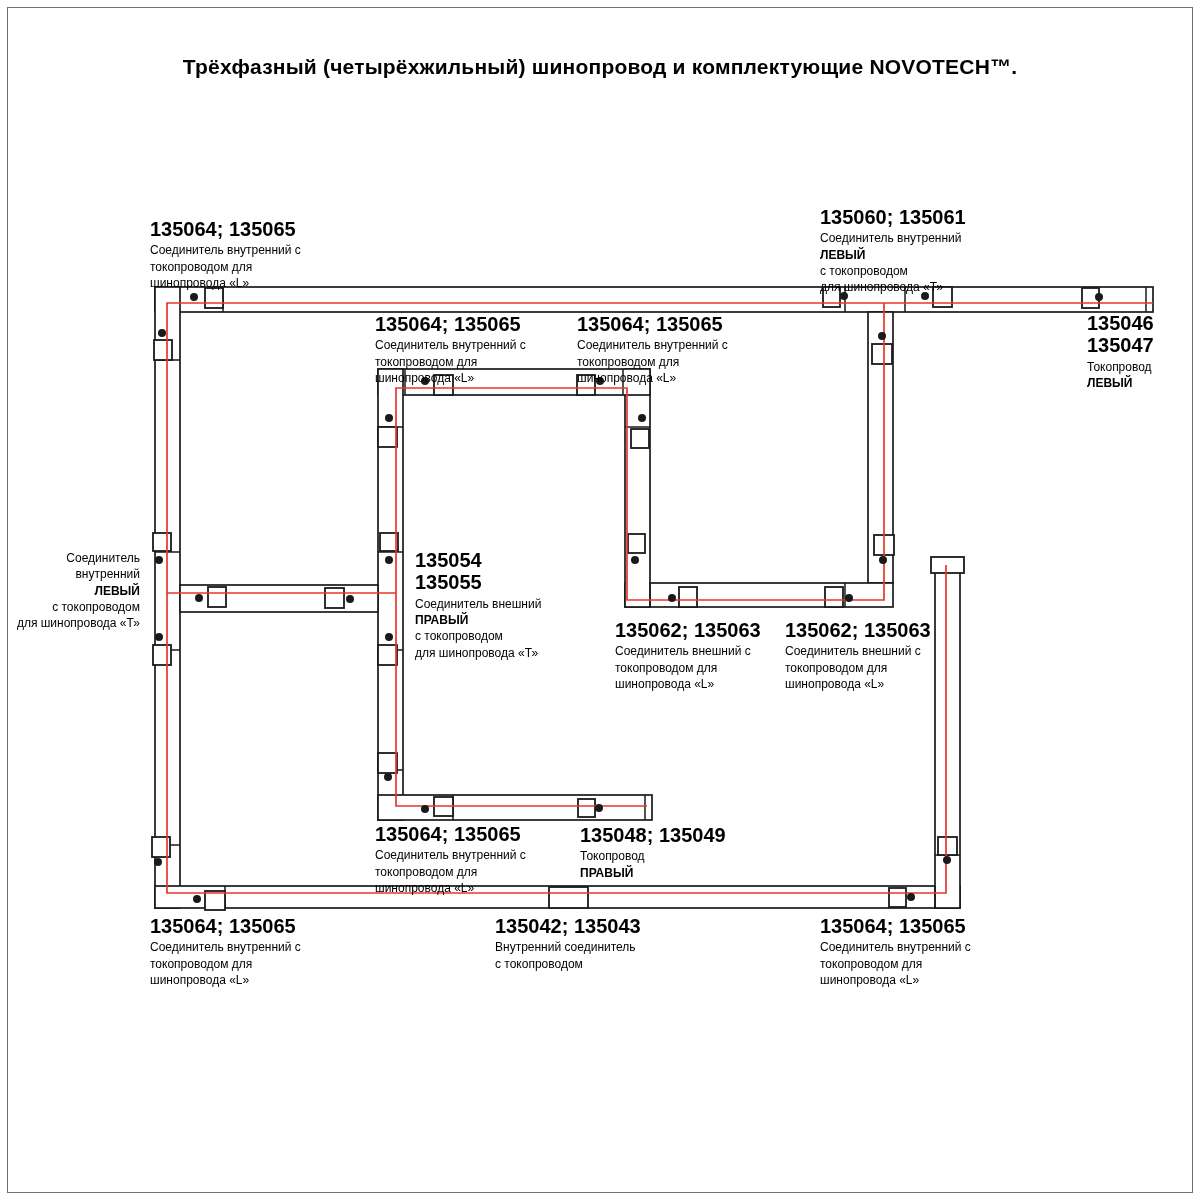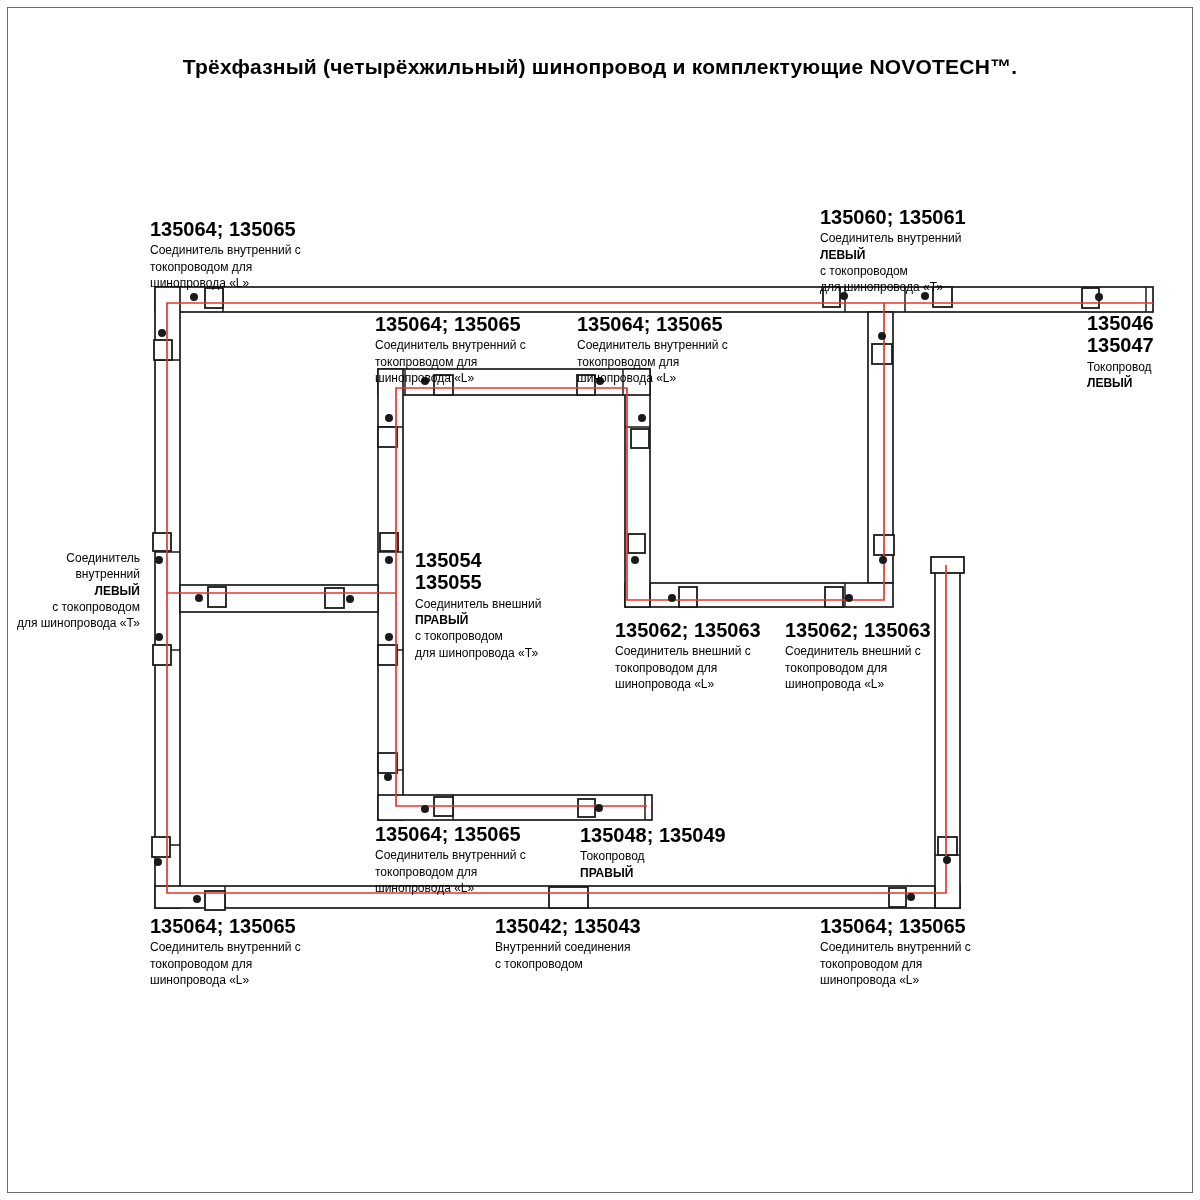--- a/index.html
+++ b/index.html
@@ -210,21 +210,21 @@
 
   <div class="label" style="left:150px;top:915px">
     <div class="num">135064; 135065</div>
     <div class="d">Соединитель внутренний с</div>
     <div class="d">токопроводом для</div>
     <div class="d">шинопровода «L»</div>
   </div>
 
   <div class="label" style="left:495px;top:915px">
     <div class="num">135042; 135043</div>
-    <div class="d">Внутренний соединения</div>
+    <div class="d">Внутренний соединитель</div>
     <div class="d">с токопроводом</div>
   </div>
 
   <div class="label" style="left:820px;top:915px">
     <div class="num">135064; 135065</div>
     <div class="d">Соединитель внутренний с</div>
     <div class="d">токопроводом для</div>
     <div class="d">шинопровода «L»</div>
   </div>
 </div>

